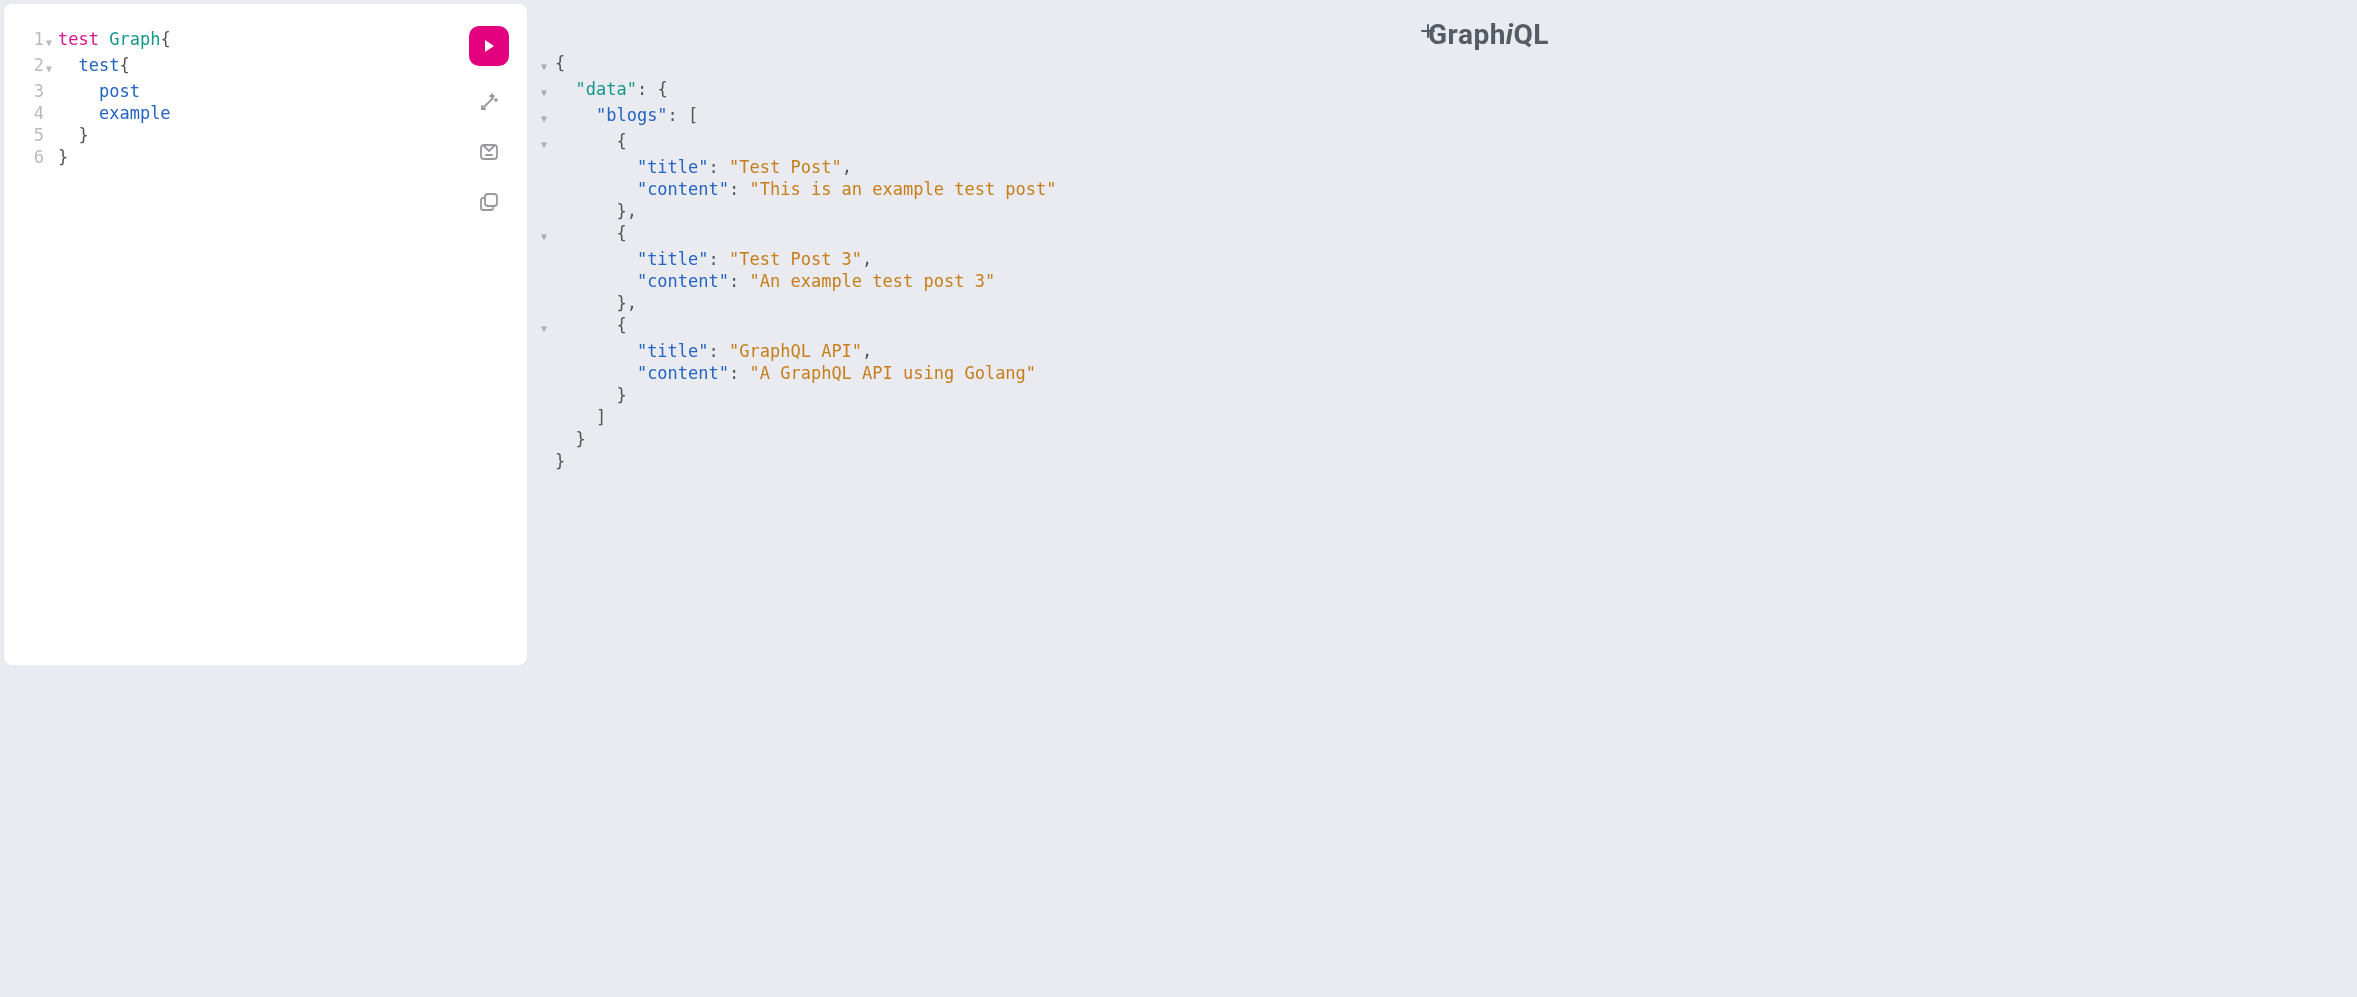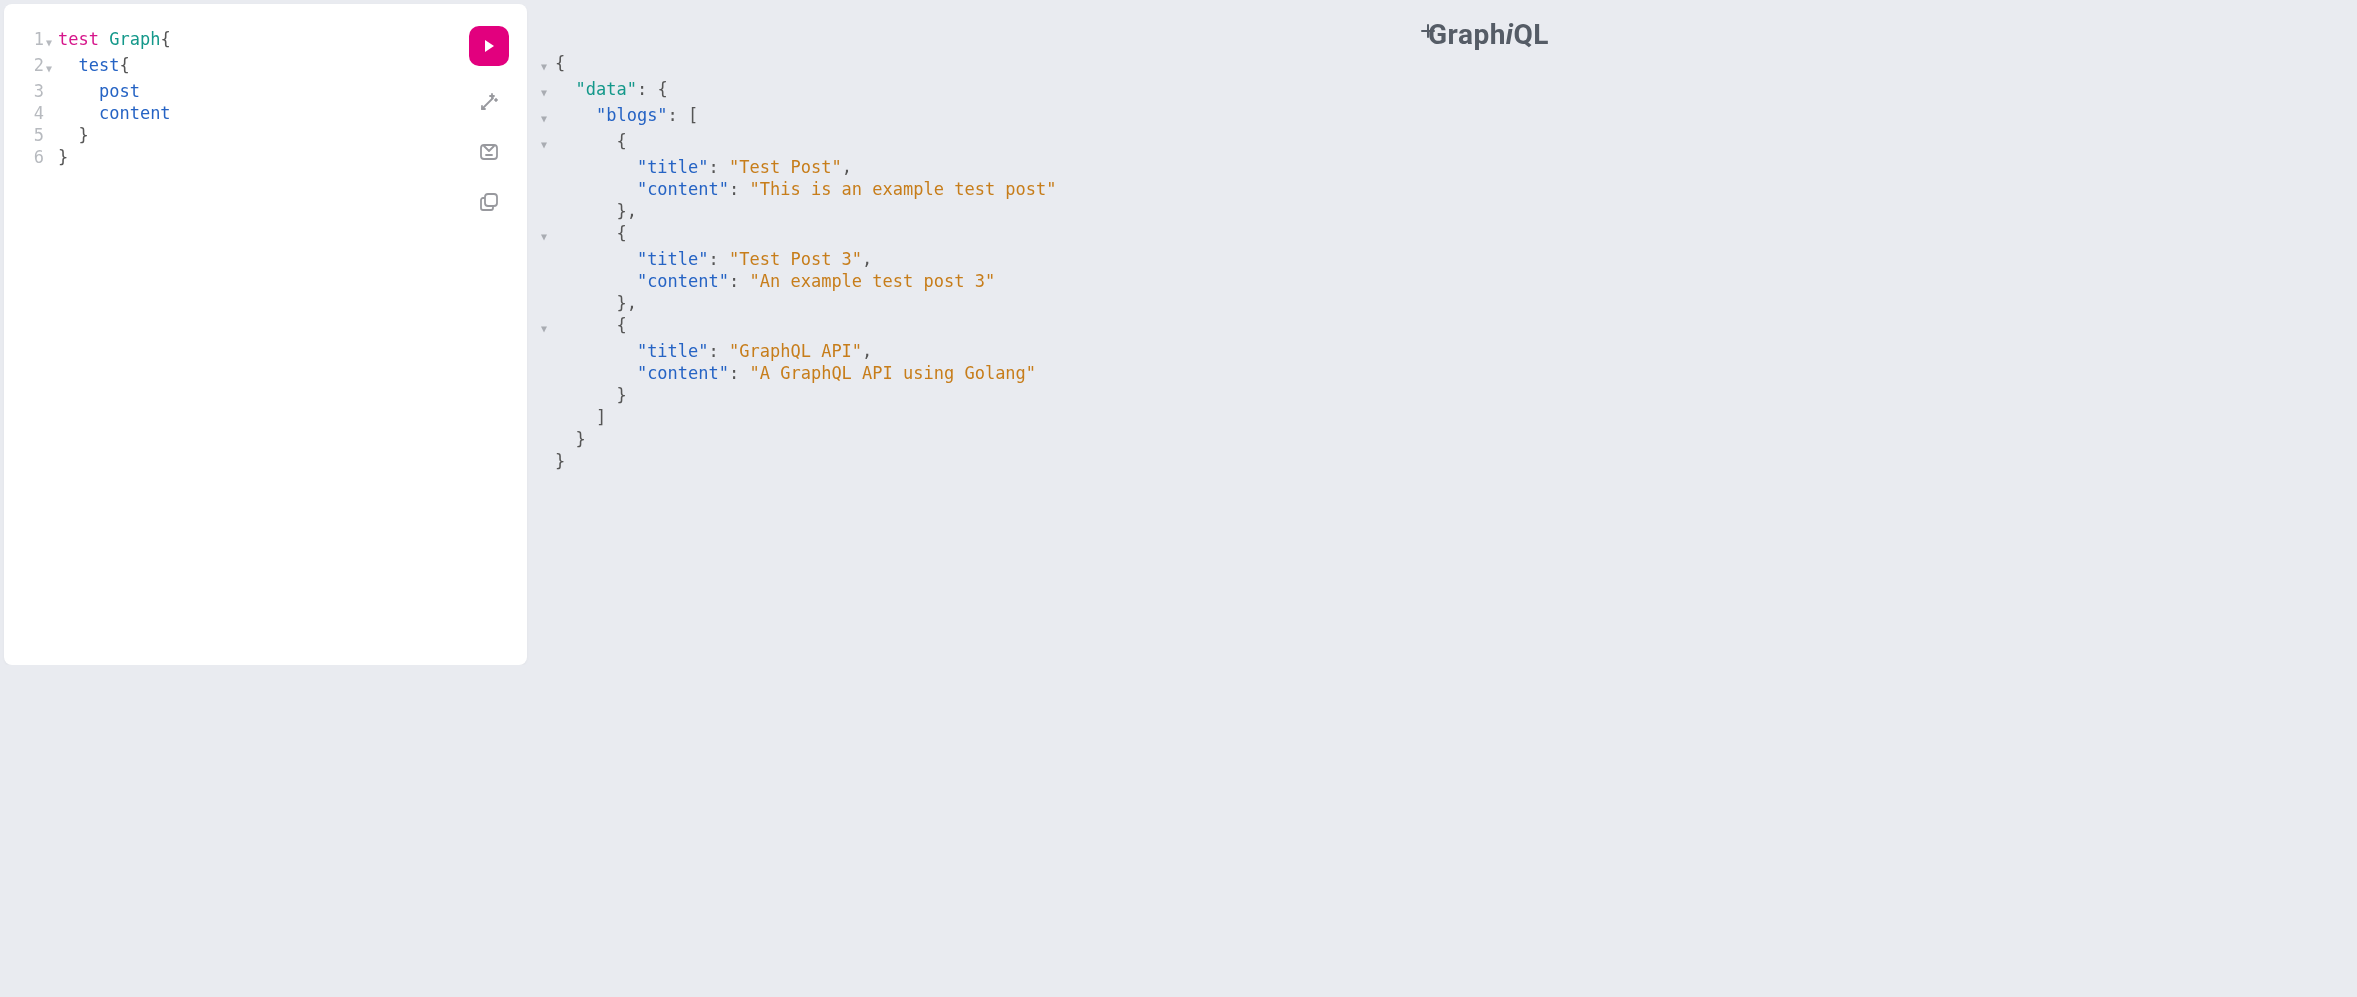--- a/index.html
+++ b/index.html
@@ -158,21 +158,21 @@
         <span class="code-content">  <span class="tok-field">test</span><span class="tok-brace">{</span></span>
       </div>
       <div class="code-line">
         <span class="line-number">3</span>
         <span class="fold-caret"></span>
         <span class="code-content">    <span class="tok-field">post</span></span>
       </div>
       <div class="code-line">
         <span class="line-number">4</span>
         <span class="fold-caret"></span>
-        <span class="code-content">    <span class="tok-field">content</span></span>
+        <span class="code-content">    <span class="tok-field">example</span></span>
       </div>
       <div class="code-line">
         <span class="line-number">5</span>
         <span class="fold-caret"></span>
         <span class="code-content">  <span class="tok-brace">}</span></span>
       </div>
       <div class="code-line">
         <span class="line-number">6</span>
         <span class="fold-caret"></span>
         <span class="code-content"><span class="tok-brace">}</span></span>

